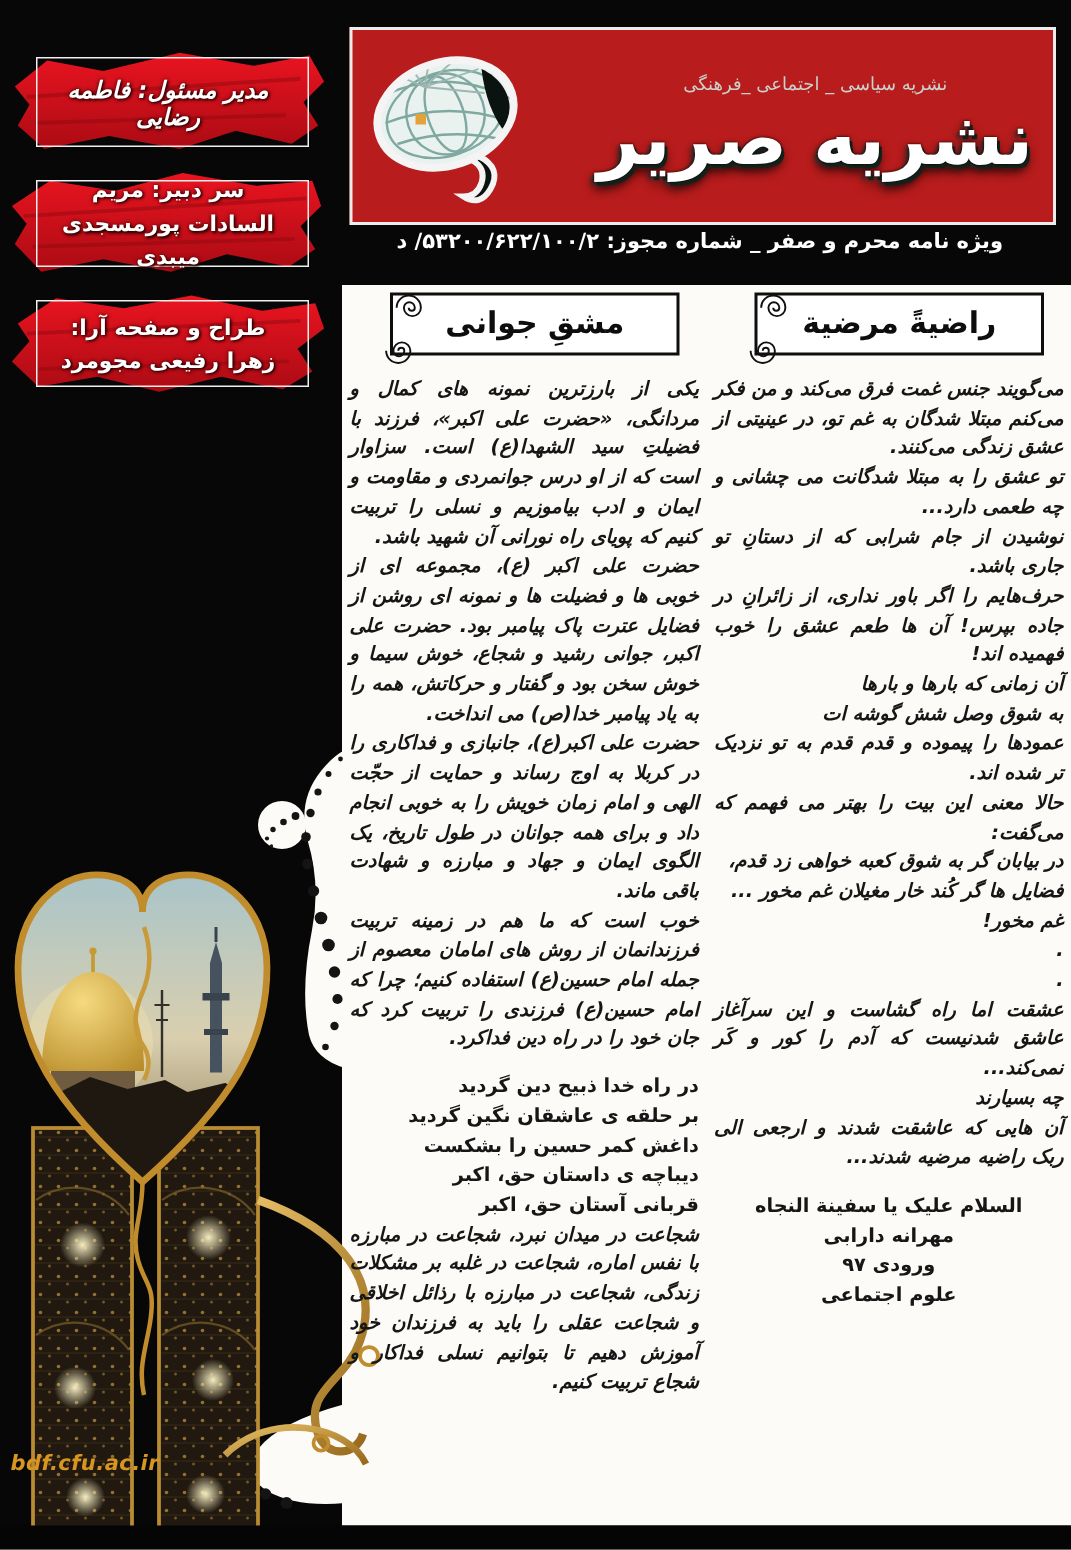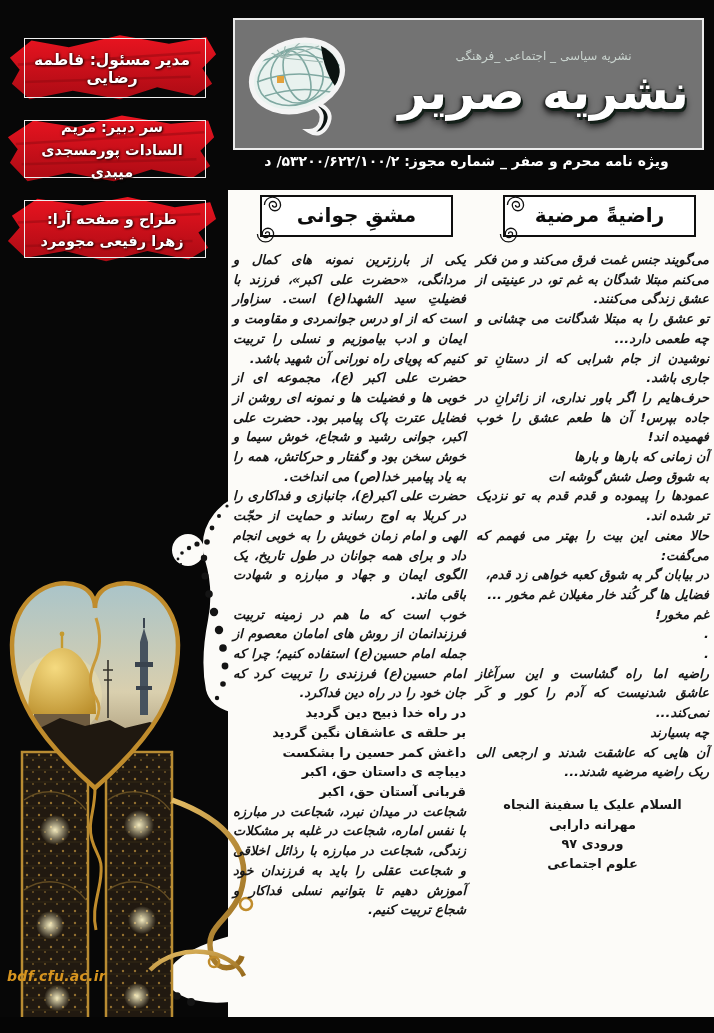--- a/index.html
+++ b/index.html
@@ -2,56 +2,56 @@
 <html lang="fa"><head>
 <meta charset="utf-8">
 <style>
   html,body{margin:0;padding:0;}
   body{width:714px;height:1033px;position:relative;overflow:hidden;background:#070707;
        font-family:"DejaVu Sans",sans-serif;}
   
   .white-area{position:absolute;left:228px;top:190px;width:486px;height:827px;background:#fcfbf8;}
   .bottom-band{position:absolute;left:0;bottom:0;width:714px;height:16px;background:#050505;}
   
-  .masthead-box{position:absolute;left:233px;top:18px;width:467px;height:128px;background:#737373;
+  .masthead-box{position:absolute;left:233px;top:18px;width:467px;height:128px;background:#b91c1c;
     border:2px solid #ececec;display:flex;align-items:center;}
   .logo-wrap{width:140px;height:120px;flex:0 0 auto;margin-right:4px;}
   .mast-text{flex:1;text-align:center;direction:rtl;padding-left:6px;}
   .mast-subtitle{font-size:12px;color:#c9d3ce;margin-bottom:4px;letter-spacing:.5px;}
   .mast-title{font-size:49px;font-weight:bold;color:#ffffff;line-height:1.05;
     text-shadow:0 0 2px #000,2px 3px 0 #15221b,-2px 2px 3px #2c2c2c,0 5px 7px rgba(0,0,0,.9);}
   .license{position:absolute;left:233px;top:153px;width:467px;color:#fff;font-weight:bold;
     font-size:14px;text-align:center;direction:rtl;letter-spacing:.3px;}
   
   .banner{position:absolute;left:4px;width:216px;}
   .banner svg.blob{position:absolute;left:0;top:0;width:100%;height:100%;}
   .banner .bframe{position:absolute;left:20px;right:14px;top:8px;bottom:10px;border:1.5px solid #efefef;}
   .banner .btext{position:absolute;inset:0;display:flex;align-items:center;justify-content:center;
     direction:rtl;text-align:center;color:#fff;font-weight:bold;padding:0 26px;
     text-shadow:1px 1px 2px #240000,0 0 3px #3a0000;}
-  .banner1{top:30px;height:78px;} .banner1 .btext{font-size:15.5px;}
+  .banner1{top:30px;height:78px;font-style:italic;} .banner1 .btext{font-size:15.5px;}
   .banner2{top:112px;height:76px;} .banner2 .btext{font-size:14.5px;line-height:1.55;}
   .banner3{top:192px;height:76px;} .banner3 .btext{font-size:14.5px;line-height:1.55;}
   
   .art-svg{position:absolute;left:0;top:500px;width:270px;height:520px;}
   .watermark{position:absolute;left:7px;top:968px;color:#d8951f;font-weight:bold;font-style:italic;
     font-size:14px;letter-spacing:.3px;}
   
   .content{position:absolute;left:230px;top:192px;width:482px;height:823px;display:flex;
     direction:rtl;gap:10px;box-sizing:border-box;padding:0 3px;overflow:hidden;}
   .col{width:233px;direction:rtl;color:#161616;font-weight:bold;font-size:12.9px;line-height:19.7px;}
   .tframe{height:38px;margin:3px 13px 13px 27px;border:2px solid #0e0e0e;position:relative;
     display:flex;align-items:center;justify-content:center;background:#fff;}
   .tframe h2{margin:0;font-size:20px;font-weight:bold;color:#0d0d0d;}
   .spiral{position:absolute;width:21px;height:21px;}
   .sp-tl{top:-4px;left:0px;} .sp-bl{bottom:-11px;left:-7px;transform:scaleY(-1);}
   .col p{margin:0;text-align:justify;font-style:italic;}
   .col p.line{text-align:right;}
   .gap-t{margin-top:12px;}
-  .poem{}
+  .poem{margin-top:12px;}
   .poem div{text-align:right;}
   .sig{margin-top:13px;text-align:center;}
 </style>
 </head>
 <body>
 
 <div>
 
   <div class="white-area"></div>
 
@@ -261,21 +261,21 @@
       <p>حرف‌هایم را اگر باور نداری، از زائرانِ در جاده بپرس! آن ها طعم عشق را خوب فهمیده اند!</p>
       <p class="line">آن زمانی که بارها و بارها</p>
       <p class="line">به شوق وصل شش گوشه ات</p>
       <p>عمودها را پیموده و قدم قدم به تو نزدیک تر شده اند.</p>
       <p class="gap-t">حالا معنی این بیت را بهتر می فهمم که می‌گفت:</p>
       <p>در بیابان گر به شوق کعبه خواهی زد قدم،</p>
       <p>فضایل ها گر کُند خار مغیلان غم مخور ...</p>
       <p class="line">غم مخور!</p>
       <p class="line">.</p>
       <p class="line">.</p>
-      <p>راضیه اما راه گشاست و این سرآغاز عاشق شدنیست که آدم را کور و کَر نمی‌کند...</p>
+      <p>عشقت اما راه گشاست و این سرآغاز عاشق شدنیست که آدم را کور و کَر نمی‌کند...</p>
       <p class="line">چه بسیارند</p>
       <p>آن هایی که عاشقت شدند و ارجعی الی ربک راضیه مرضیه شدند...</p>
       <div class="sig">
         <div>السلام علیک یا سفینة النجاه</div>
         <div>مهرانه دارابی</div>
         <div>ورودی ۹۷</div>
         <div>علوم اجتماعی</div>
       </div>
     </section>
 

